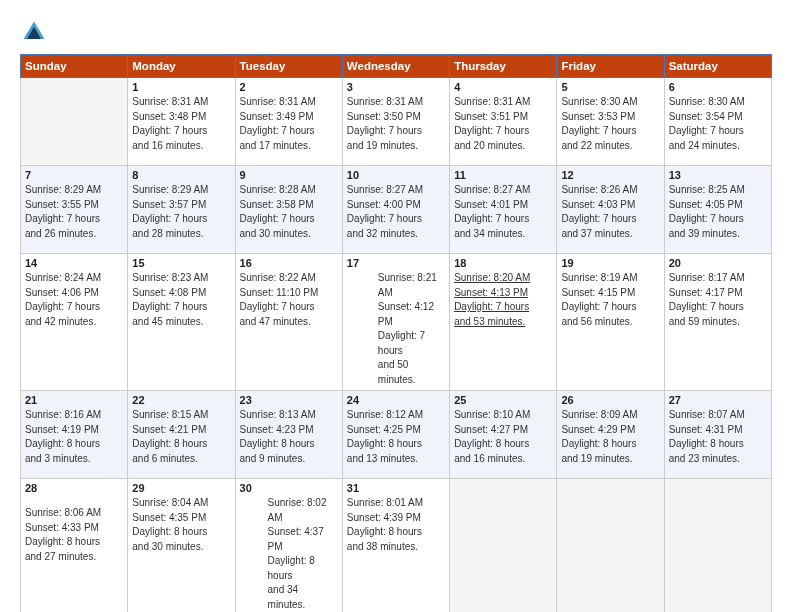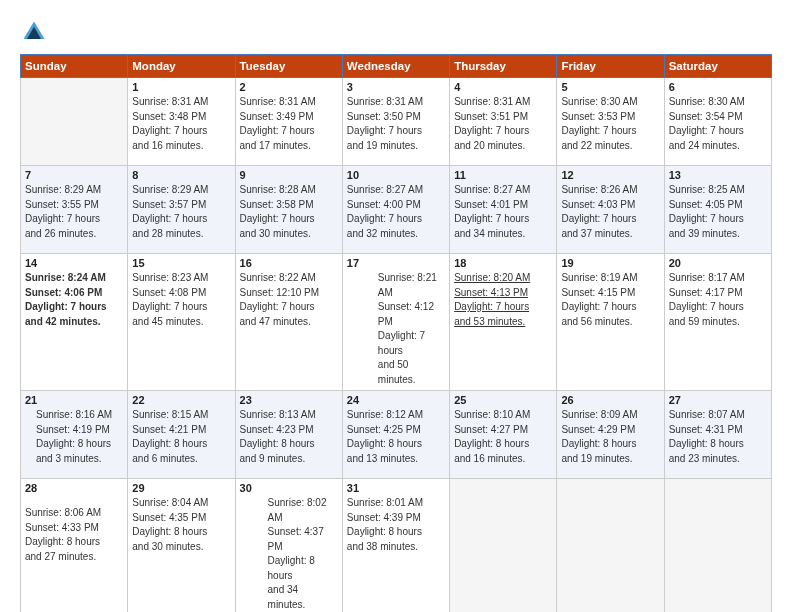--- a/index.html
+++ b/index.html
@@ -225,36 +225,36 @@
             <div class="day-number">13</div>
             <div class="day-info" style="white-space: pre-line;">Sunrise: 8:25 AM
 Sunset: 4:05 PM
 Daylight: 7 hours
 and 39 minutes.</div>
           </td>
         </tr>
         <tr>
           <td>
             <div class="day-number">14</div>
-            <div class="day-info" style="white-space: pre-line; font-weight: bold;">Sunrise: 8:24 AM
+            <div class="day-info" style="white-space: pre-line;">Sunrise: 8:24 AM
 Sunset: 4:06 PM
 Daylight: 7 hours
 and 42 minutes.</div>
           </td>
           <td>
             <div class="day-number">15</div>
             <div class="day-info" style="white-space: pre-line;">Sunrise: 8:23 AM
 Sunset: 4:08 PM
 Daylight: 7 hours
 and 45 minutes.</div>
           </td>
           <td>
             <div class="day-number">16</div>
             <div class="day-info" style="white-space: pre-line;">Sunrise: 8:22 AM
-Sunset: 12:10 PM
+Sunset: 11:10 PM
 Daylight: 7 hours
 and 47 minutes.</div>
           </td>
           <td>
             <div class="day-number">17</div>
             <div class="day-info" style="white-space: pre-line; margin-left: 31px;">Sunrise: 8:21 AM
 Sunset: 4:12 PM
 Daylight: 7 hours
 and 50 minutes.</div>
           </td>
@@ -276,21 +276,21 @@
             <div class="day-number">20</div>
             <div class="day-info" style="white-space: pre-line;">Sunrise: 8:17 AM
 Sunset: 4:17 PM
 Daylight: 7 hours
 and 59 minutes.</div>
           </td>
         </tr>
         <tr>
           <td>
             <div class="day-number">21</div>
-            <div class="day-info" style="white-space: pre-line; margin-left: 11px;">Sunrise: 8:16 AM
+            <div class="day-info" style="white-space: pre-line;">Sunrise: 8:16 AM
 Sunset: 4:19 PM
 Daylight: 8 hours
 and 3 minutes.</div>
           </td>
           <td>
             <div class="day-number">22</div>
             <div class="day-info" style="white-space: pre-line;">Sunrise: 8:15 AM
 Sunset: 4:21 PM
 Daylight: 8 hours
 and 6 minutes.</div>

